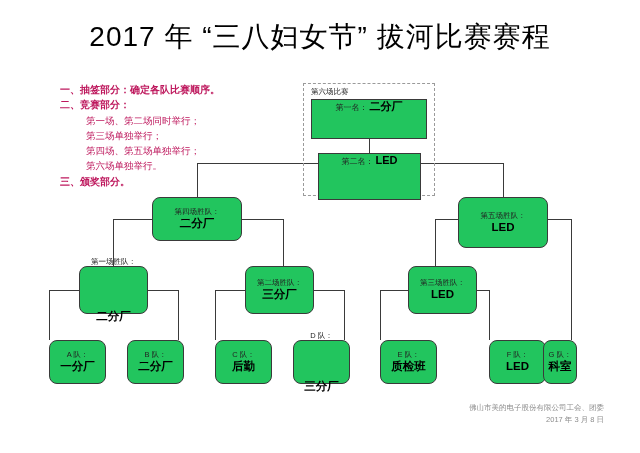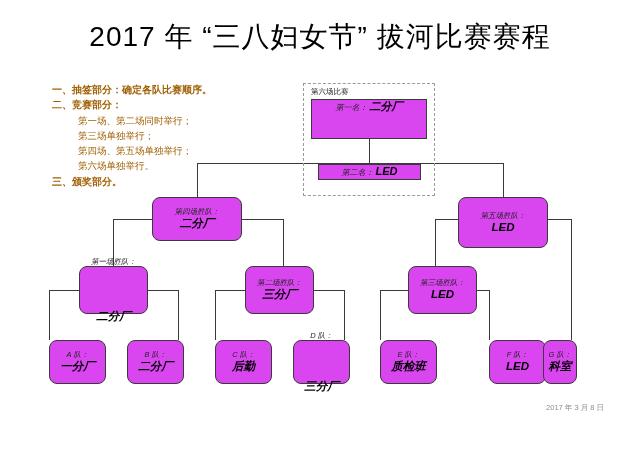--- a/index.html
+++ b/index.html
@@ -26,24 +26,24 @@
     font-size: 28px;
     font-weight: 400;
     color: #000000;
     letter-spacing: 1px;
     white-space: nowrap;
   }
 
   
   .notes {
     position: absolute;
-    left: 52px;
+    left: 60px;
     top: 82px;
     width: 250px;
-    color: #a16207;
+    color: #be185d;
   }
   .note-line {
     font-size: 9.5px;
     line-height: 15.3px;
     white-space: nowrap;
   }
   .note-line.head {
     font-weight: bold;
     font-size: 10px;
   }
@@ -77,27 +77,26 @@
     top: 87px;
     font-size: 7.5px;
     color: #222222;
     white-space: nowrap;
   }
 
   
   .node {
     position: absolute;
     box-sizing: border-box;
-    background: #d946ef;
+    background: #22c55e;
     border: 1px solid #3a3a3a;
     display: flex;
     flex-direction: column;
     align-items: center;
     justify-content: center;
-    font-style: italic;
   }
   .node.sq { border-radius: 0; }
   .node.rnd { border-radius: 8px; }
   .node .lbl {
     font-size: 7.5px;
     color: #222222;
     line-height: 1.2;
     white-space: nowrap;
   }
   .node .val {
@@ -186,21 +185,21 @@
   </svg>
 
   <div class="champ-zone"></div>
   <div class="champ-zone-label">第六场比赛</div>
 
   <div class="node sq inline" style="left:311px; top:99px; width:116px; height:40px;">
     <span class="lbl">第一名：</span>
     <span class="val">二分厂</span>
   </div>
 
-  <div class="node sq inline" style="left:318px; top:164px; width:103px; height:16px;">
+  <div class="node sq inline" style="left:318px; top:153px; width:103px; height:47px;">
     <span class="lbl">第二名：</span>
     <span class="val">LED</span>
   </div>
 
   <div class="node rnd" style="left:152px; top:197px; width:90px; height:44px;">
     <span class="lbl">第四场胜队：</span>
     <span class="val">二分厂</span>
   </div>
 
   <div class="node rnd" style="left:458px; top:197px; width:90px; height:51px;">
@@ -252,16 +251,17 @@
     <span class="lbl">F 队：</span>
     <span class="val">LED</span>
   </div>
 
   <div class="node rnd" style="left:543px; top:340px; width:34px; height:44px;align-items:center;">
     <span class="lbl">G 队：</span>
     <span class="val">科室</span>
   </div>
 
   <div class="footer">
+    <div>佛山市美的电子股份有限公司工会、团委</div>
     <div>2017 年 3 月 8 日</div>
   </div>
 
 </div>
 
 </body></html>

